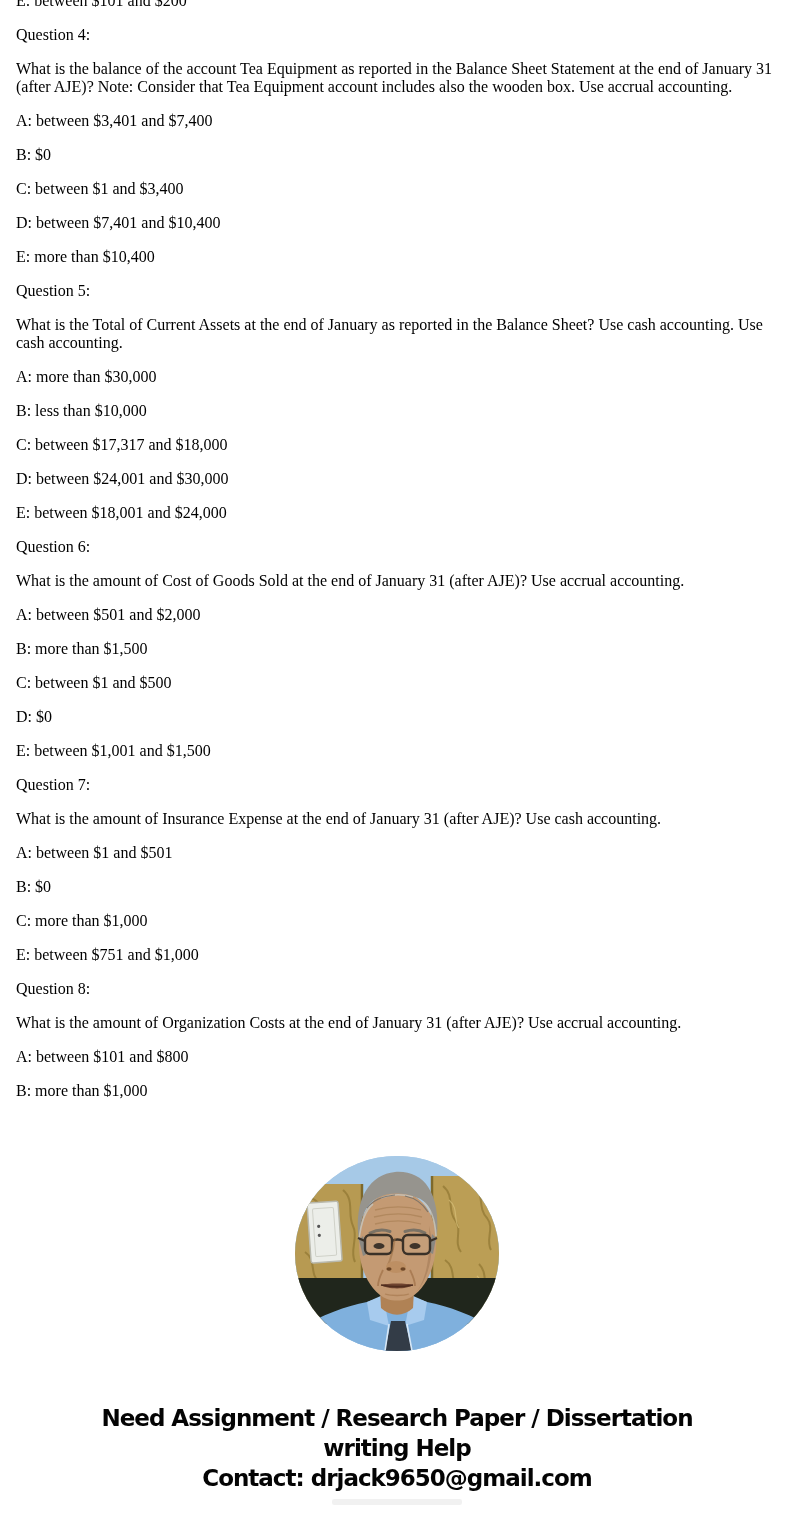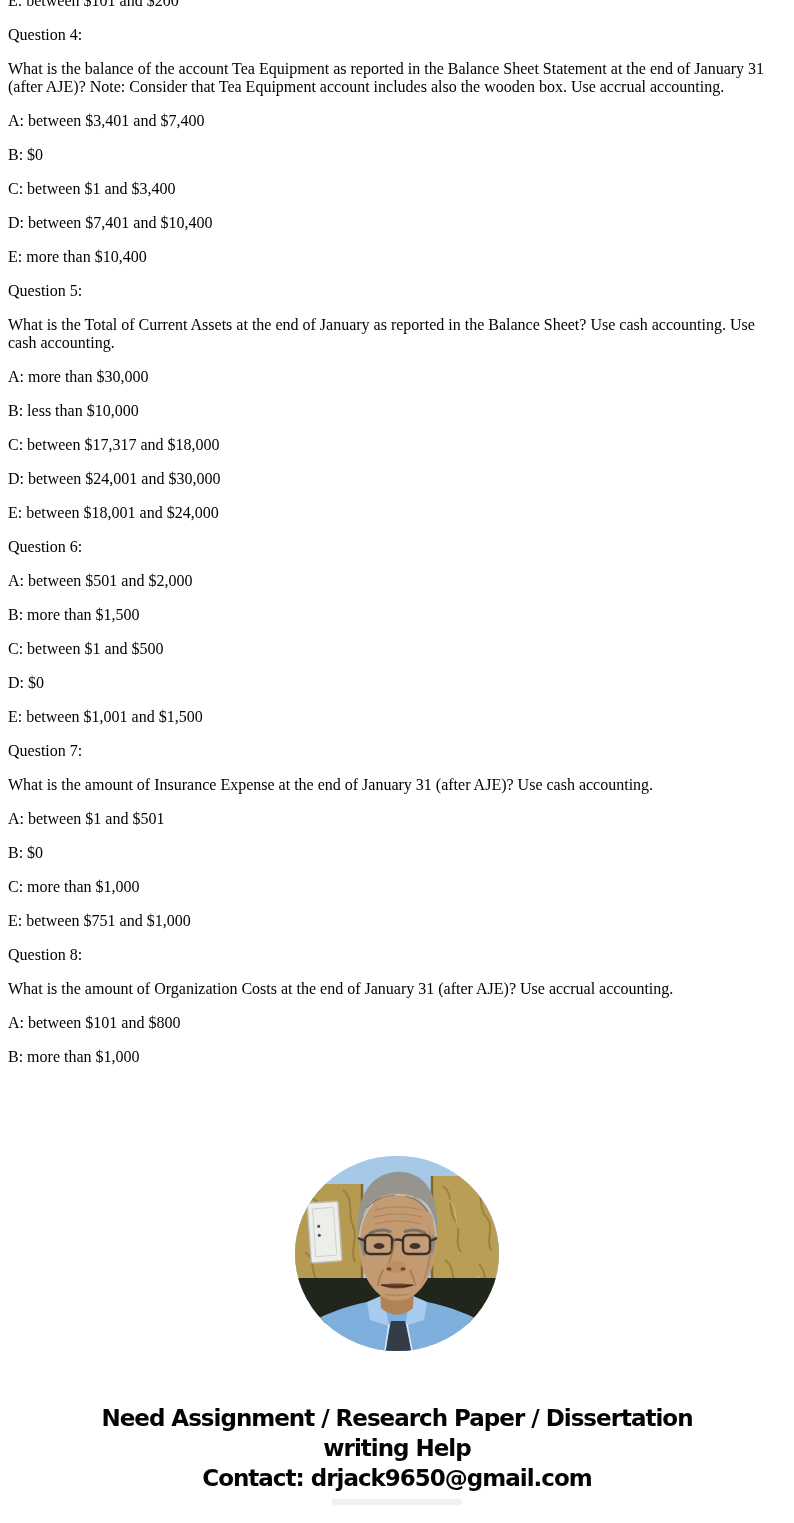--- a/index.html
+++ b/index.html
@@ -11,21 +11,21 @@
     width: 794px;
     height: 1523px;
     overflow: hidden;
     font-family: "Liberation Serif", "DejaVu Serif", serif;
     color: #000000;
   }
   
   .doc-clip {
     height: 1126px;
     overflow: hidden;
-    padding: 0 8px;
+    padding: 0 16px;
     box-sizing: border-box;
   }
   .doc-content { margin-top: -24px; }
   .doc-content p {
     margin: 16px 0;
     font-size: 16px;
     line-height: 18px;
     color: #000000;
   }
   
@@ -71,20 +71,21 @@
       <p>D: between $7,401 and $10,400</p>
       <p>E: more than $10,400</p>
       <p>Question 5:</p>
       <p>What is the Total of Current Assets at the end of January as reported in the Balance Sheet? Use cash accounting. Use cash accounting.</p>
       <p>A: more than $30,000</p>
       <p>B: less than $10,000</p>
       <p>C: between $17,317 and $18,000</p>
       <p>D: between $24,001 and $30,000</p>
       <p>E: between $18,001 and $24,000</p>
       <p>Question 6:</p>
+      <p>What is the amount of Cost of Goods Sold at the end of January 31 (after AJE)? Use accrual accounting.</p>
       <p>A: between $501 and $2,000</p>
       <p>B: more than $1,500</p>
       <p>C: between $1 and $500</p>
       <p>D: $0</p>
       <p>E: between $1,001 and $1,500</p>
       <p>Question 7:</p>
       <p>What is the amount of Insurance Expense at the end of January 31 (after AJE)? Use cash accounting.</p>
       <p>A: between $1 and $501</p>
       <p>B: $0</p>
       <p>C: more than $1,000</p>

